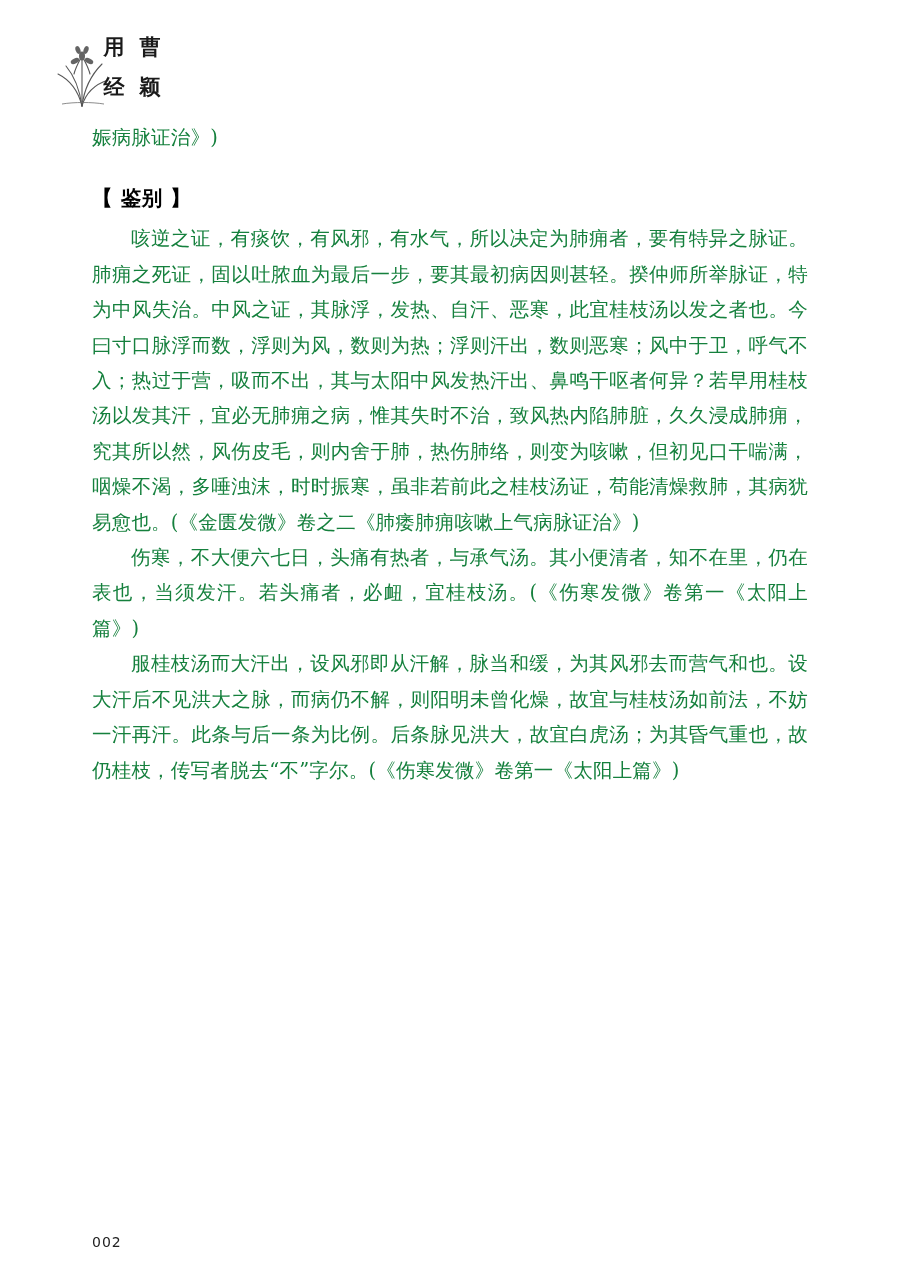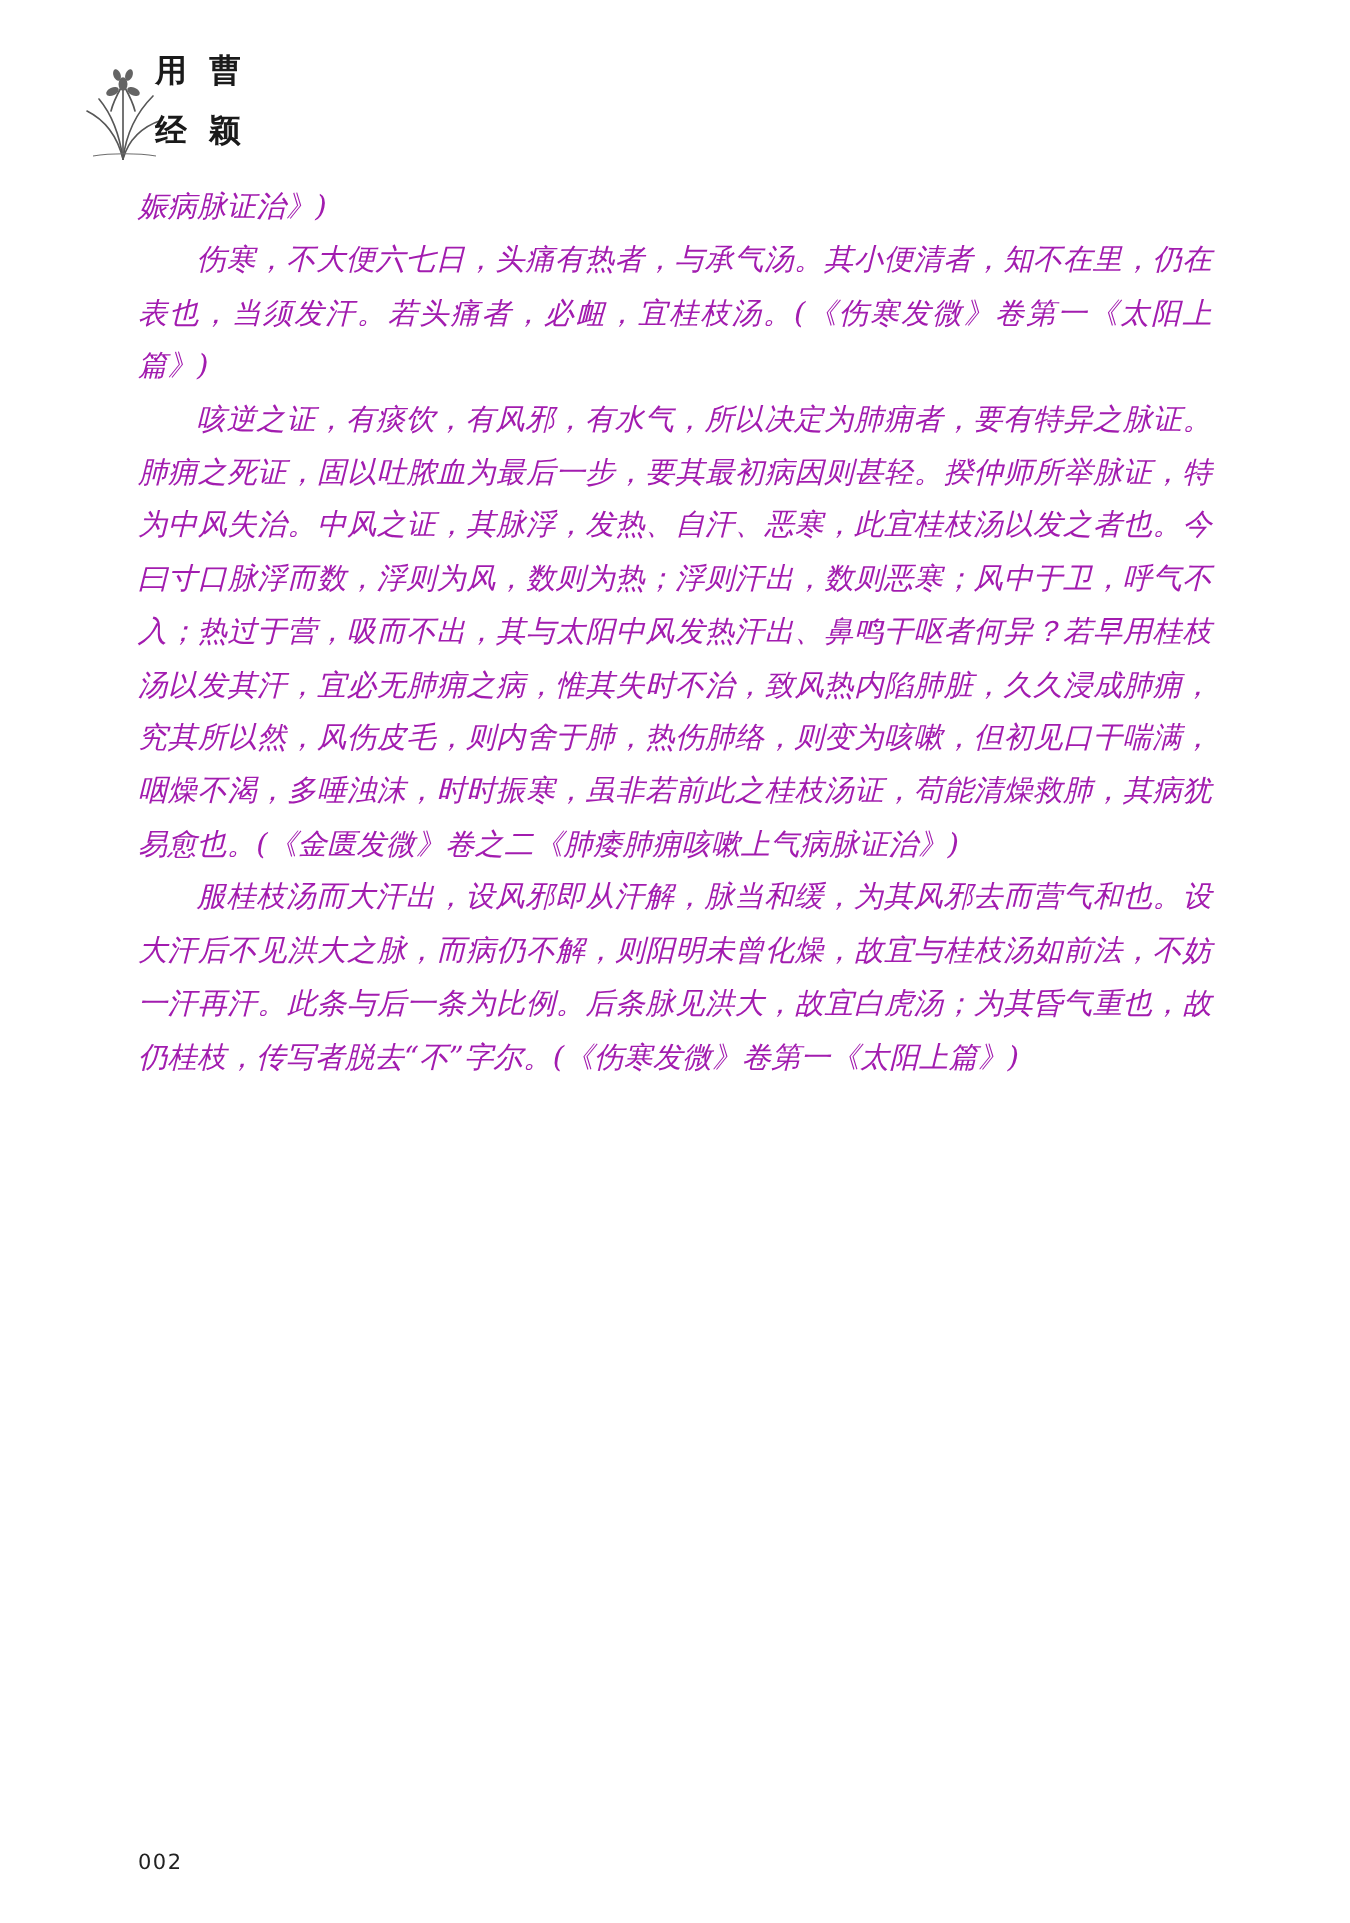--- a/index.html
+++ b/index.html
@@ -68,22 +68,21 @@
     top: 120px;
     width: 716px;
   }
   p {
     margin: 0 0 0 0;
     font-size: 19.5px;
     line-height: 35.4px;
     text-align: justify;
     text-justify: inter-ideograph;
     letter-spacing: 0.2px;
-    color: #a21caf;
-    font-style: italic;
+    color: #15803d;
   }
   p.indent {
     text-indent: 2em;
   }
   p.noindent {
     text-indent: 0;
   }
   .section-head {
     font-size: 20.5px;
     font-weight: bold;
@@ -139,22 +138,23 @@
       <span>曹</span>
       <span>经</span>
       <span>颖</span>
     </div>
   </div>
 
   <div class="content">
 
     <p class="noindent">娠病脉证治》)</p>
 
+    <div class="section-head">【 鉴别 】</div>
 
+    <p class="indent">咳逆之证，有痰饮，有风邪，有水气，所以决定为肺痈者，要有特异之脉证。肺痈之死证，固以吐脓血为最后一步，要其最初病因则甚轻。揆仲师所举脉证，特为中风失治。中风之证，其脉浮，发热、自汗、恶寒，此宜桂枝汤以发之者也。今曰寸口脉浮而数，浮则为风，数则为热；浮则汗出，数则恶寒；风中于卫，呼气不入；热过于营，吸而不出，其与太阳中风发热汗出、鼻鸣干呕者何异？若早用桂枝汤以发其汗，宜必无肺痈之病，惟其失时不治，致风热内陷肺脏，久久浸成肺痈，究其所以然，风伤皮毛，则内舍于肺，热伤肺络，则变为咳嗽，但初见口干喘满，咽燥不渴，多唾浊沫，时时振寒，虽非若前此之桂枝汤证，苟能清燥救肺，其病犹易愈也。(《金匮发微》卷之二《肺痿肺痈咳嗽上气病脉证治》)</p>
     <p class="indent">伤寒，不大便六七日，头痛有热者，与承气汤。其小便清者，知不在里，仍在表也，当须发汗。若头痛者，必衄，宜桂枝汤。(《伤寒发微》卷第一《太阳上篇》)</p>
-    <p class="indent">咳逆之证，有痰饮，有风邪，有水气，所以决定为肺痈者，要有特异之脉证。肺痈之死证，固以吐脓血为最后一步，要其最初病因则甚轻。揆仲师所举脉证，特为中风失治。中风之证，其脉浮，发热、自汗、恶寒，此宜桂枝汤以发之者也。今曰寸口脉浮而数，浮则为风，数则为热；浮则汗出，数则恶寒；风中于卫，呼气不入；热过于营，吸而不出，其与太阳中风发热汗出、鼻鸣干呕者何异？若早用桂枝汤以发其汗，宜必无肺痈之病，惟其失时不治，致风热内陷肺脏，久久浸成肺痈，究其所以然，风伤皮毛，则内舍于肺，热伤肺络，则变为咳嗽，但初见口干喘满，咽燥不渴，多唾浊沫，时时振寒，虽非若前此之桂枝汤证，苟能清燥救肺，其病犹易愈也。(《金匮发微》卷之二《肺痿肺痈咳嗽上气病脉证治》)</p>
     <p class="indent">服桂枝汤而大汗出，设风邪即从汗解，脉当和缓，为其风邪去而营气和也。设大汗后不见洪大之脉，而病仍不解，则阳明未曾化燥，故宜与桂枝汤如前法，不妨一汗再汗。此条与后一条为比例。后条脉见洪大，故宜白虎汤；为其昏气重也，故仍桂枝，传写者脱去“不”字尔。(《伤寒发微》卷第一《太阳上篇》)</p>
 
   </div>
 
   <div class="folio">002</div>
 
 </div>
 
 </body></html>

